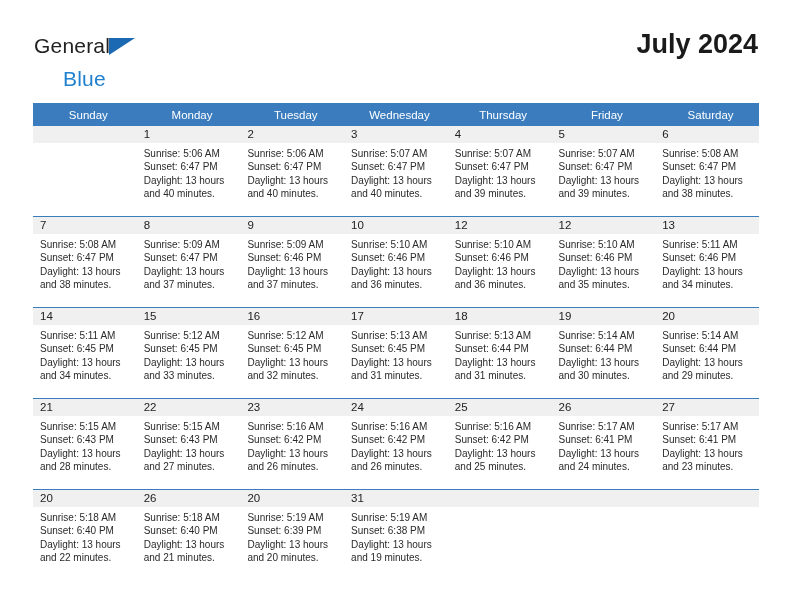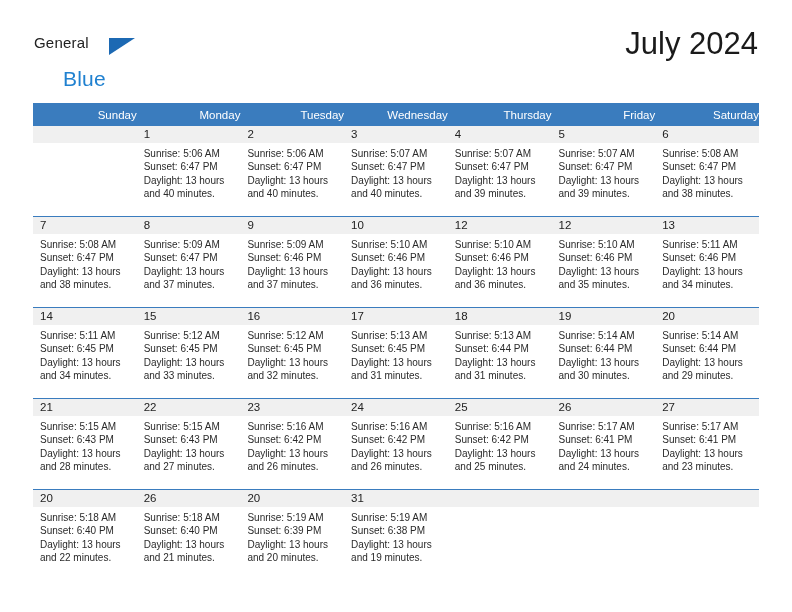--- a/index.html
+++ b/index.html
@@ -33,21 +33,21 @@
     position: absolute;
     left: 0;
     top: 6px;
     width: 200px;
     height: 52px;
   }
   .logo-general {
     position: absolute;
     left: 0;
     top: 0;
-    font-size: 15px;
+    font-size: 21px;
     letter-spacing: 0.2px;
     color: #222222;
     font-family: "Liberation Sans", sans-serif;
   }
   .logo-triangle {
     position: absolute;
     left: 75px;
     top: 4px;
     width: 0;
     height: 0;
@@ -63,24 +63,25 @@
     color: #2081d0;
     font-family: "Liberation Sans", sans-serif;
   }
   .title-block {
     position: absolute;
     right: 0;
     top: 0;
     text-align: right;
   }
   .cal-title {
-    font-size: 31px;
+    font-size: 27px;
     color: #1a1a1a;
     line-height: 32px;
     white-space: nowrap;
+    font-weight: bold;
   }
   .cal-subtitle {
     font-size: 13.5px;
     color: #1a1a1a;
     line-height: 20px;
     margin-top: 6px;
     white-space: nowrap;
   }
 
   
@@ -90,21 +91,21 @@
     top: 103px;
     width: 726px;
     border-collapse: collapse;
     table-layout: fixed;
   }
   .calendar th {
     background: #3a7cbe;
     color: #ffffff;
     font-size: 11.5px;
     font-weight: normal;
-    text-align: right;
+    text-align: center;
     padding: 5px 0 5px 7px;
     height: 13px;
     border: none;
   }
   .weeks-row > td {
     padding: 0;
     vertical-align: top;
     border: none;
   }
 

